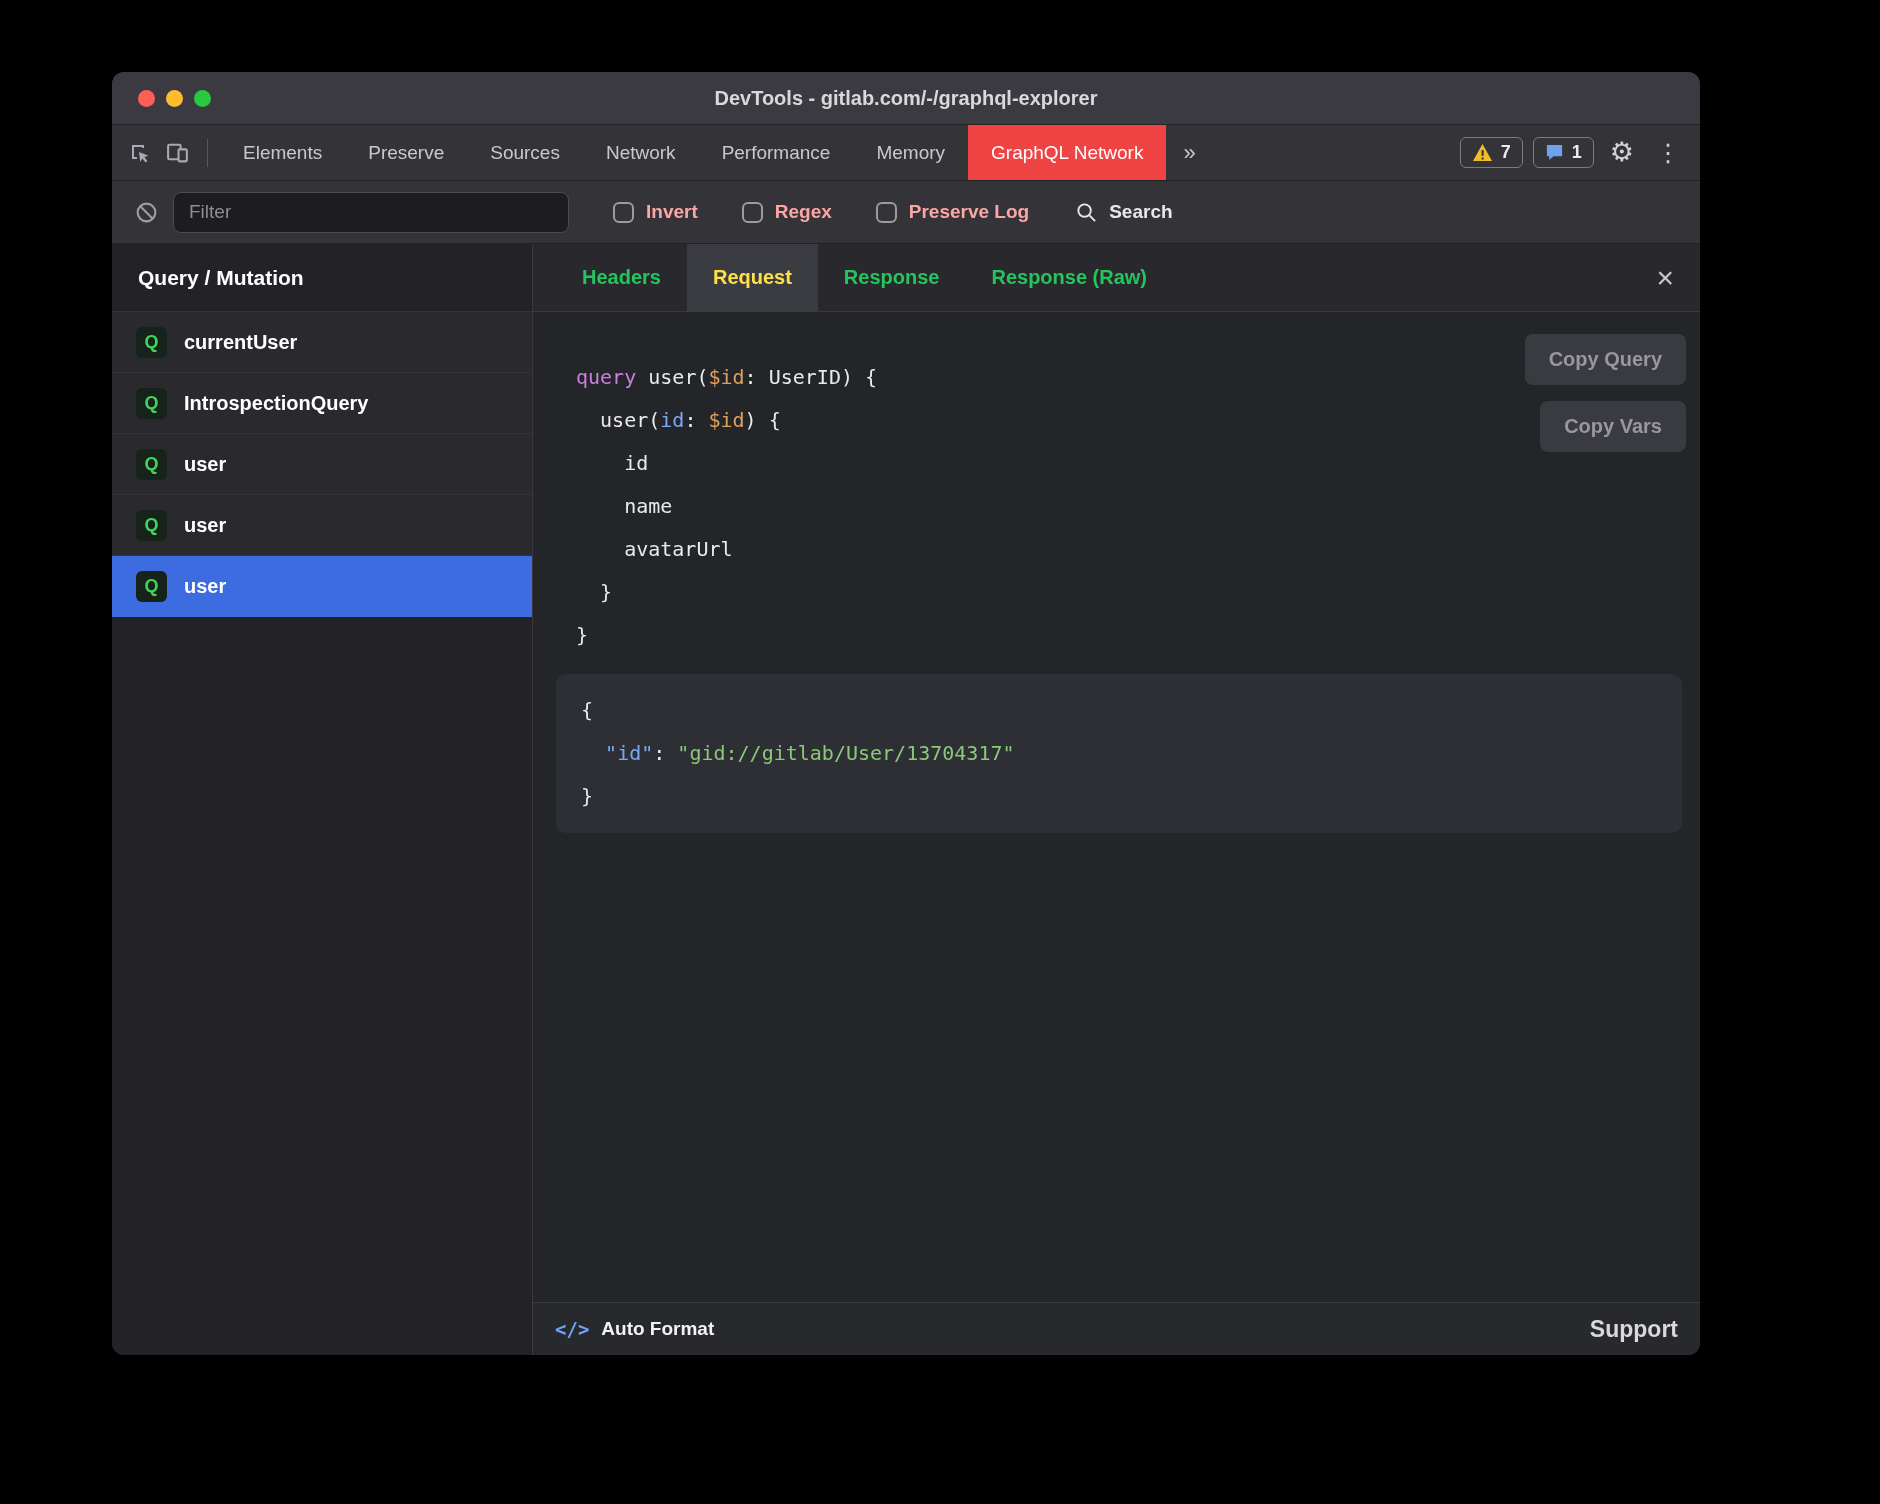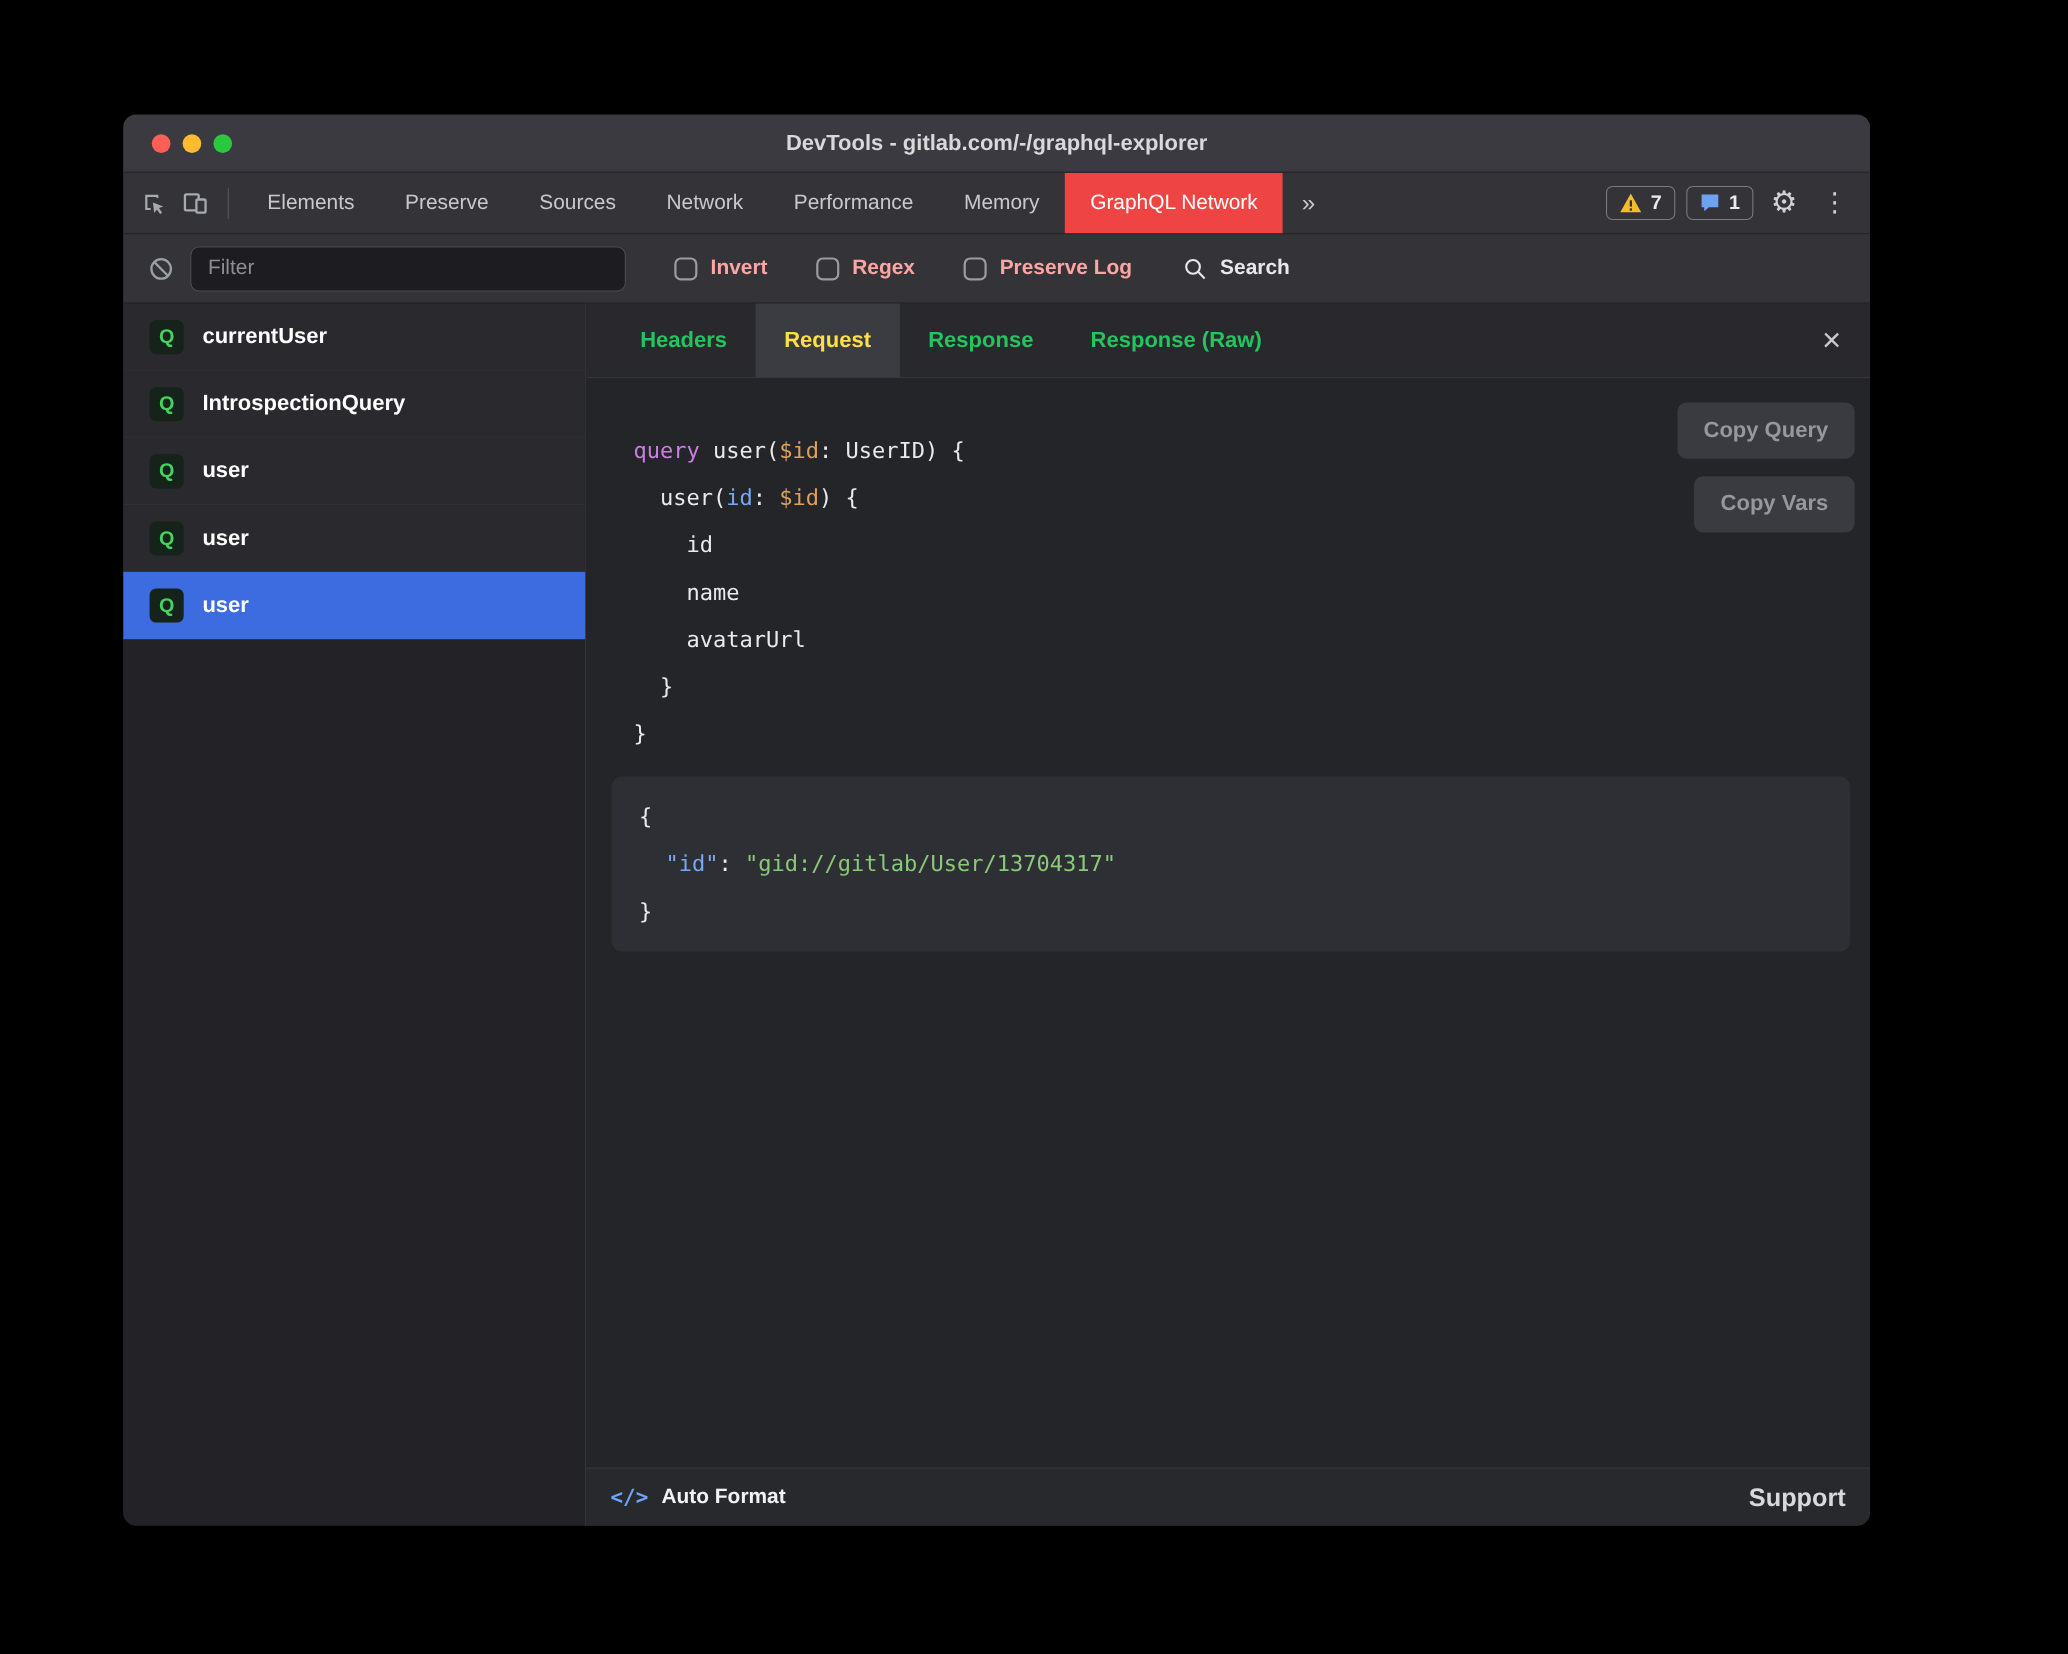--- a/index.html
+++ b/index.html
@@ -1,21 +1,21 @@
 <!DOCTYPE html>
 <html><head>
 <meta charset="utf-8">
 <style>
   * { box-sizing: border-box; margin: 0; padding: 0; }
   html, body { width: 1880px; height: 1504px; background: #000; overflow: hidden;
     font-family: "Liberation Sans", sans-serif; }
 
   .window { position: absolute; left: 112px; top: 72px; width: 1588px; height: 1283px;
     border-radius: 12px; overflow: hidden; display: flex; flex-direction: column;
-    background: #242529; box-shadow: 0 24px 70px rgba(0,0,0,.65); margin-top: 32px; }
+    background: #242529; box-shadow: 0 24px 70px rgba(0,0,0,.65); }
 
   
   .titlebar { height: 53px; flex: 0 0 53px; background: #3b3a40; display: flex;
     align-items: center; position: relative; border-bottom: 1px solid #232326; }
   .traffic { position: absolute; left: 26px; top: 0; height: 100%; display: flex;
     align-items: center; gap: 11px; }
   .light { width: 17px; height: 17px; border-radius: 50%; }
   .light.red { background: #ff5f57; }
   .light.yellow { background: #febc2e; }
   .light.green { background: #29c83f; }
@@ -185,20 +185,21 @@
           <circle cx="10" cy="10" r="6.5" fill="none" stroke="#e8e8ea" stroke-width="2"></circle>
           <line x1="15" y1="15" x2="21" y2="21" stroke="#e8e8ea" stroke-width="2"></line>
         </svg>
       <span class="search-label">Search</span>
     </span>
   </div>
 
   <div class="main">
 
     <div class="sidebar">
+      <div class="sidebar-header">Query / Mutation</div>
       <div class="q-row">
         <span class="q-badge">Q</span>
         <span>currentUser</span>
       </div>
       <div class="q-row">
         <span class="q-badge">Q</span>
         <span>IntrospectionQuery</span>
       </div>
       <div class="q-row">
         <span class="q-badge">Q</span>

